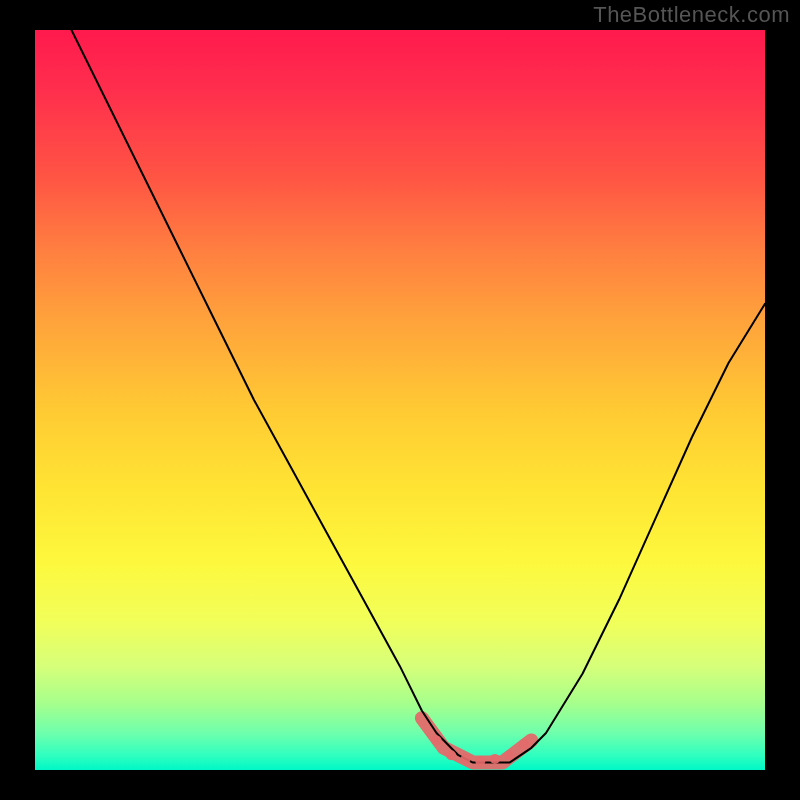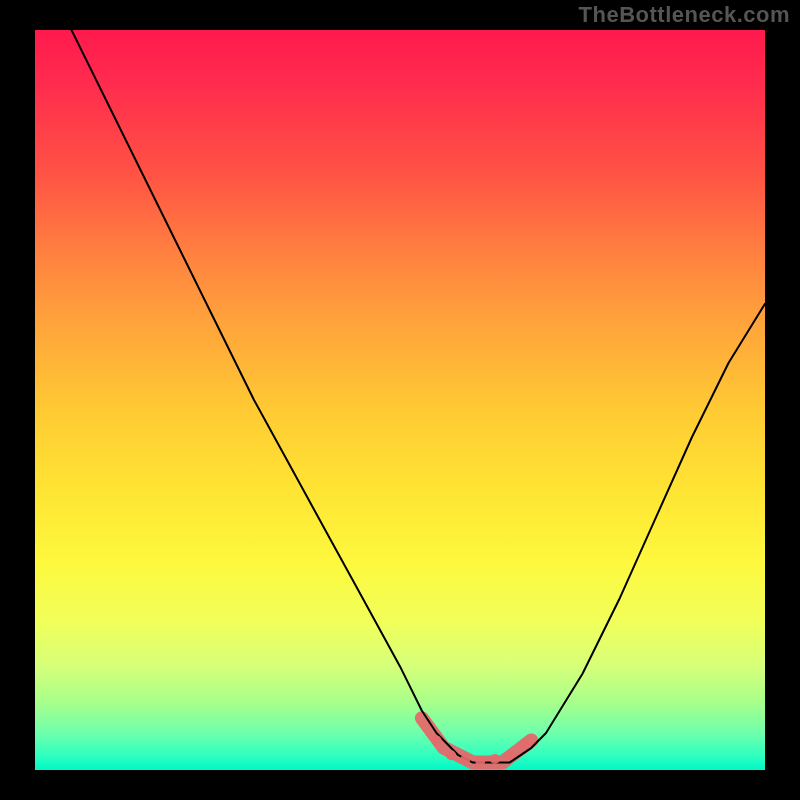--- a/index.html
+++ b/index.html
@@ -16,21 +16,21 @@
     width: 800px;
     height: 800px;
     background: #000;
   }
   .watermark {
     position: absolute;
     top: 2px;
     right: 10px;
     color: #555;
     font-size: 22px;
-    font-weight: 700;
+    font-weight: 400;
     letter-spacing: 0.5px;
     z-index: 5;
   }
   .plot-area {
     position: absolute;
     left: 35px;
     top: 30px;
     width: 730px;
     height: 740px;
     background: linear-gradient(

